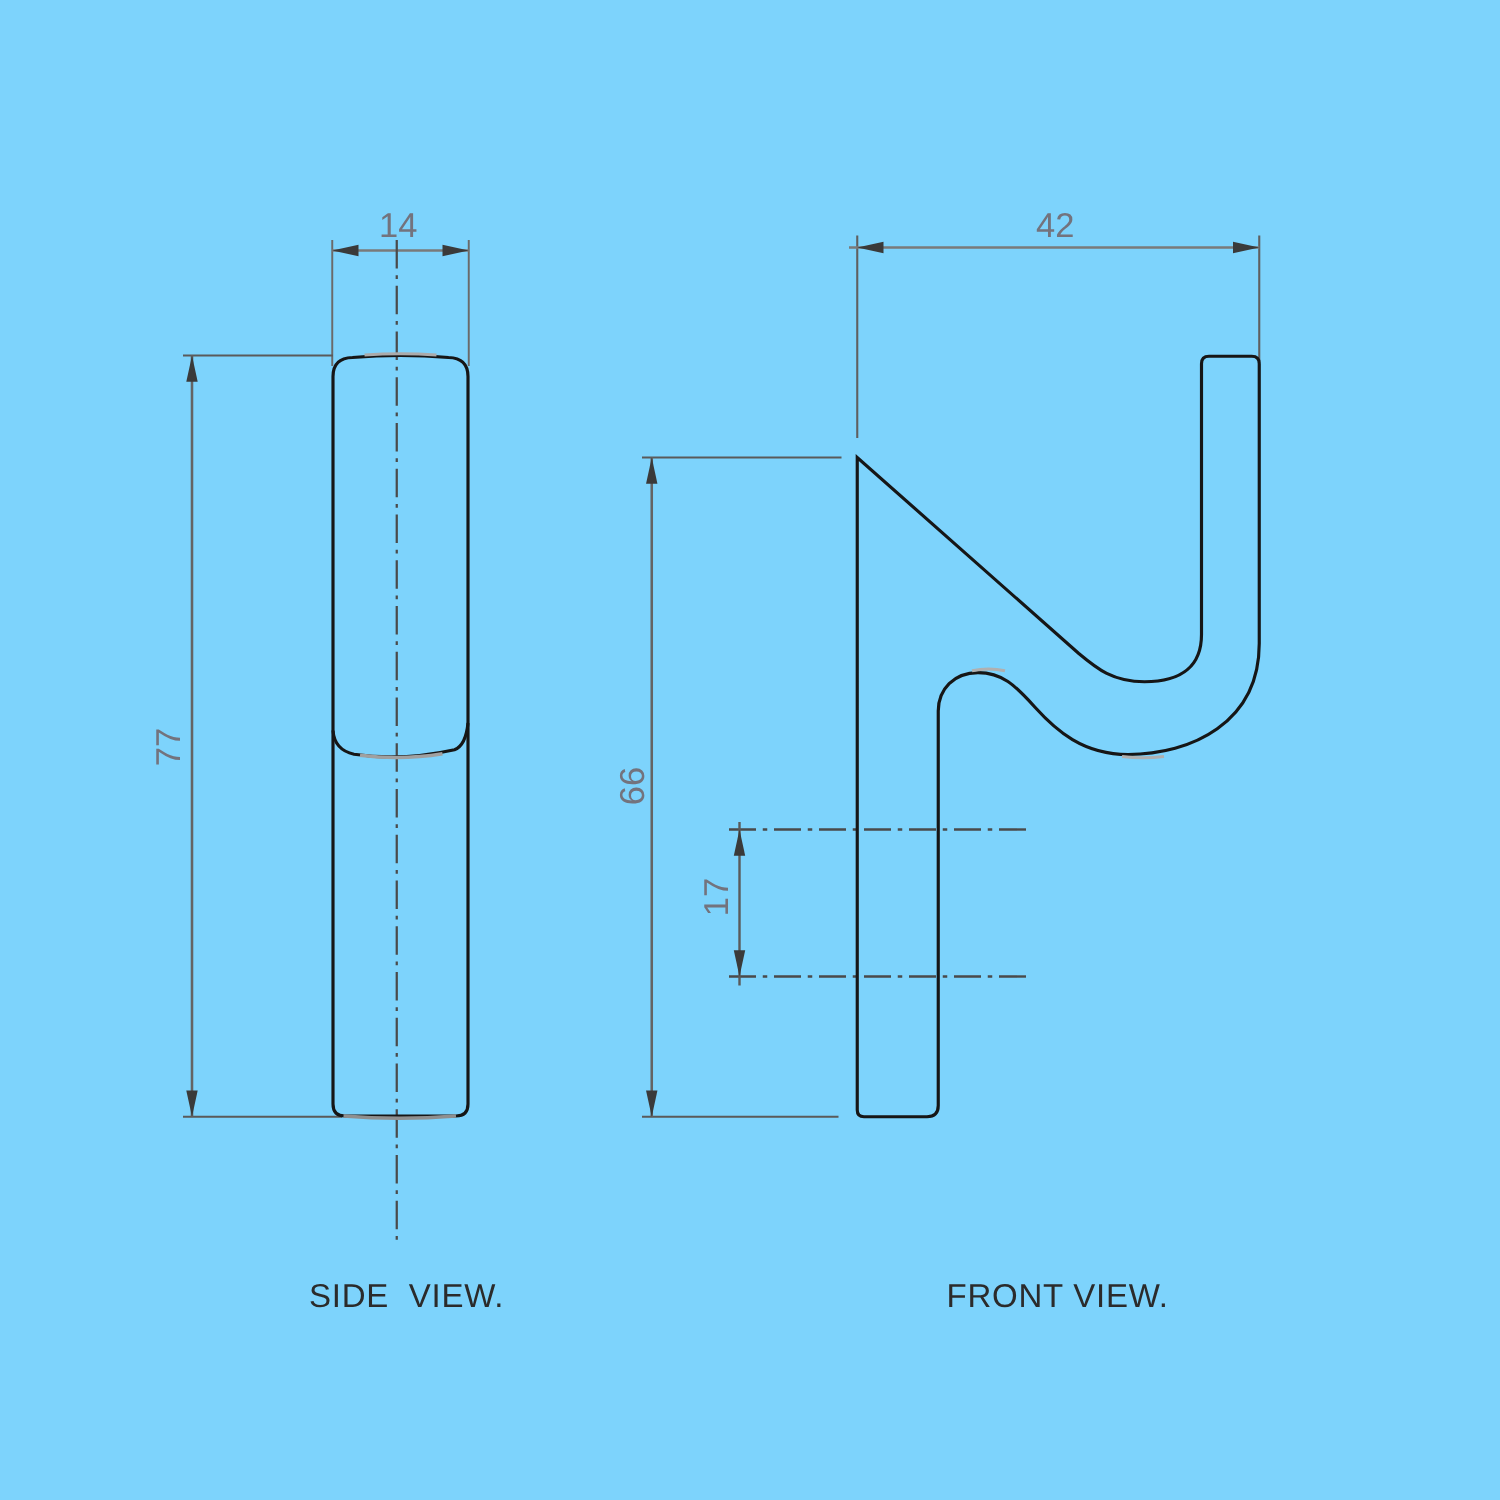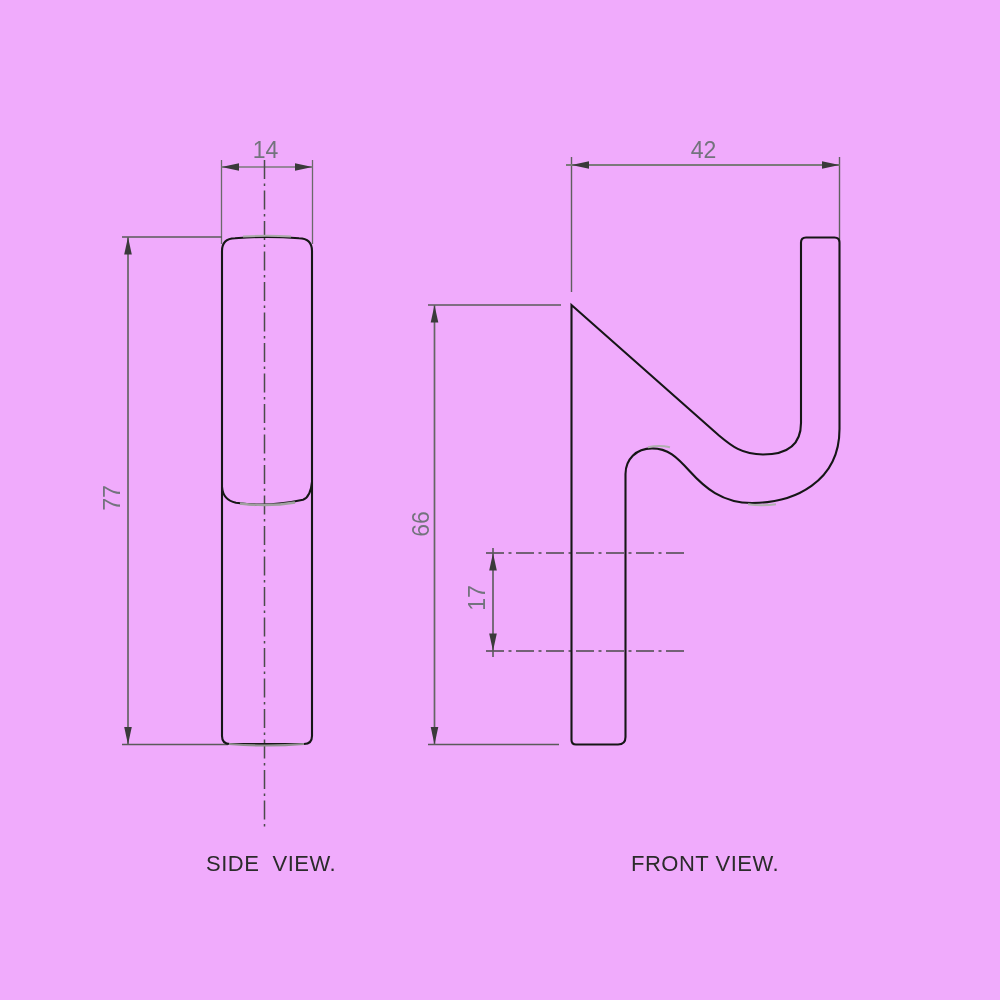--- a/index.html
+++ b/index.html
@@ -1,16 +1,16 @@
 <!DOCTYPE html>
 <html><head>
 <meta charset="utf-8">
 <style>
   html,body{margin:0;padding:0;background:#ffffff;}
-  .page{width:1000px;height:1000px;position:relative;background:#f0abfc;overflow:hidden;}
+  .page{width:1000px;height:1000px;position:relative;background:#7dd3fc;overflow:hidden;}
   text{font-family:"Liberation Sans", sans-serif;}
 </style>
 </head>
 <body>
 <div class="page">
 <svg width="1000" height="1000" viewBox="0 0 1000 1000" fill="none" xmlns="http://www.w3.org/2000/svg" style="filter:blur(0.4px)">
 
   <g stroke="#6a6a6a" stroke-width="1.3">
     <line x1="221.5" y1="160" x2="221.5" y2="244"></line>
     <line x1="312.5" y1="160" x2="312.5" y2="244"></line>

